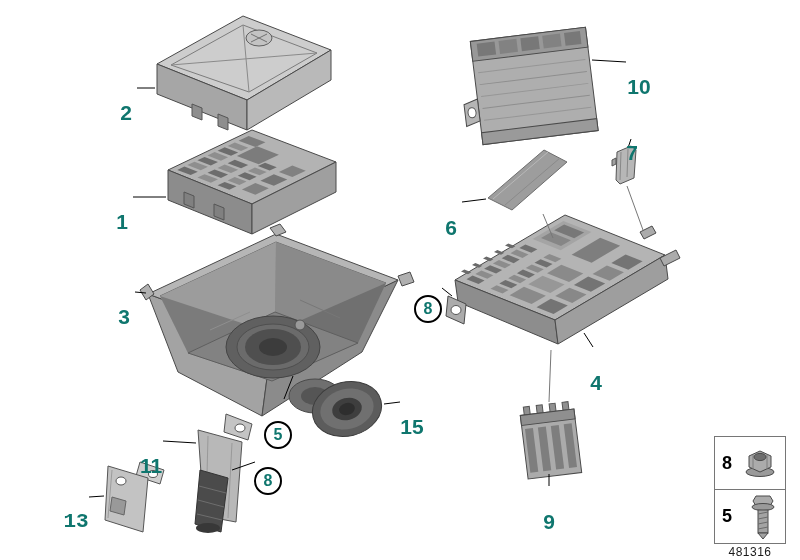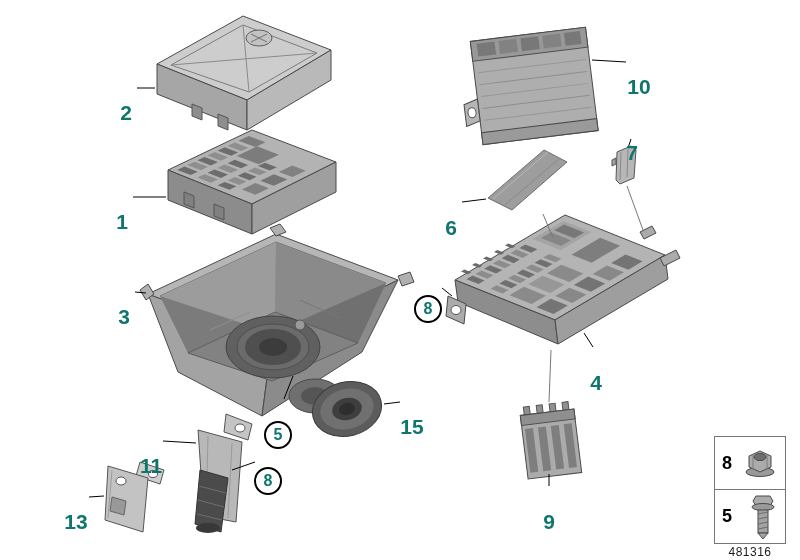--- a/index.html
+++ b/index.html
@@ -234,21 +234,21 @@
     </g>
   </svg>
 
   <div class="co" style="left:126px; top:88px;">2</div>
   <div class="co" style="left:122px; top:197px;">1</div>
   <div class="co" style="left:124px; top:292px;">3</div>
   <div class="co circ" style="left:278px; top:411px;">5</div>
   <div class="co circ" style="left:268px; top:457px;">8</div>
   <div class="co" style="left:412px; top:402px;">15</div>
   <div class="co" style="left:151px; top:441px;">11</div>
-  <div class="co" style="left:76px;  top:497px;">13</div>
+  <div class="co" style="left:76px;  top:497px;font-family:Liberation Mono, monospace;">13</div>
   <div class="co" style="left:639px; top:62px;">10</div>
   <div class="co" style="left:632px; top:128px;">7</div>
   <div class="co" style="left:451px; top:203px;">6</div>
   <div class="co circ" style="left:428px; top:285px;">8</div>
   <div class="co" style="left:596px; top:358px;">4</div>
   <div class="co" style="left:549px; top:497px;">9</div>
 
   <div class="legend">
     <div class="lrow first">
       <span class="lnum">8</span>

